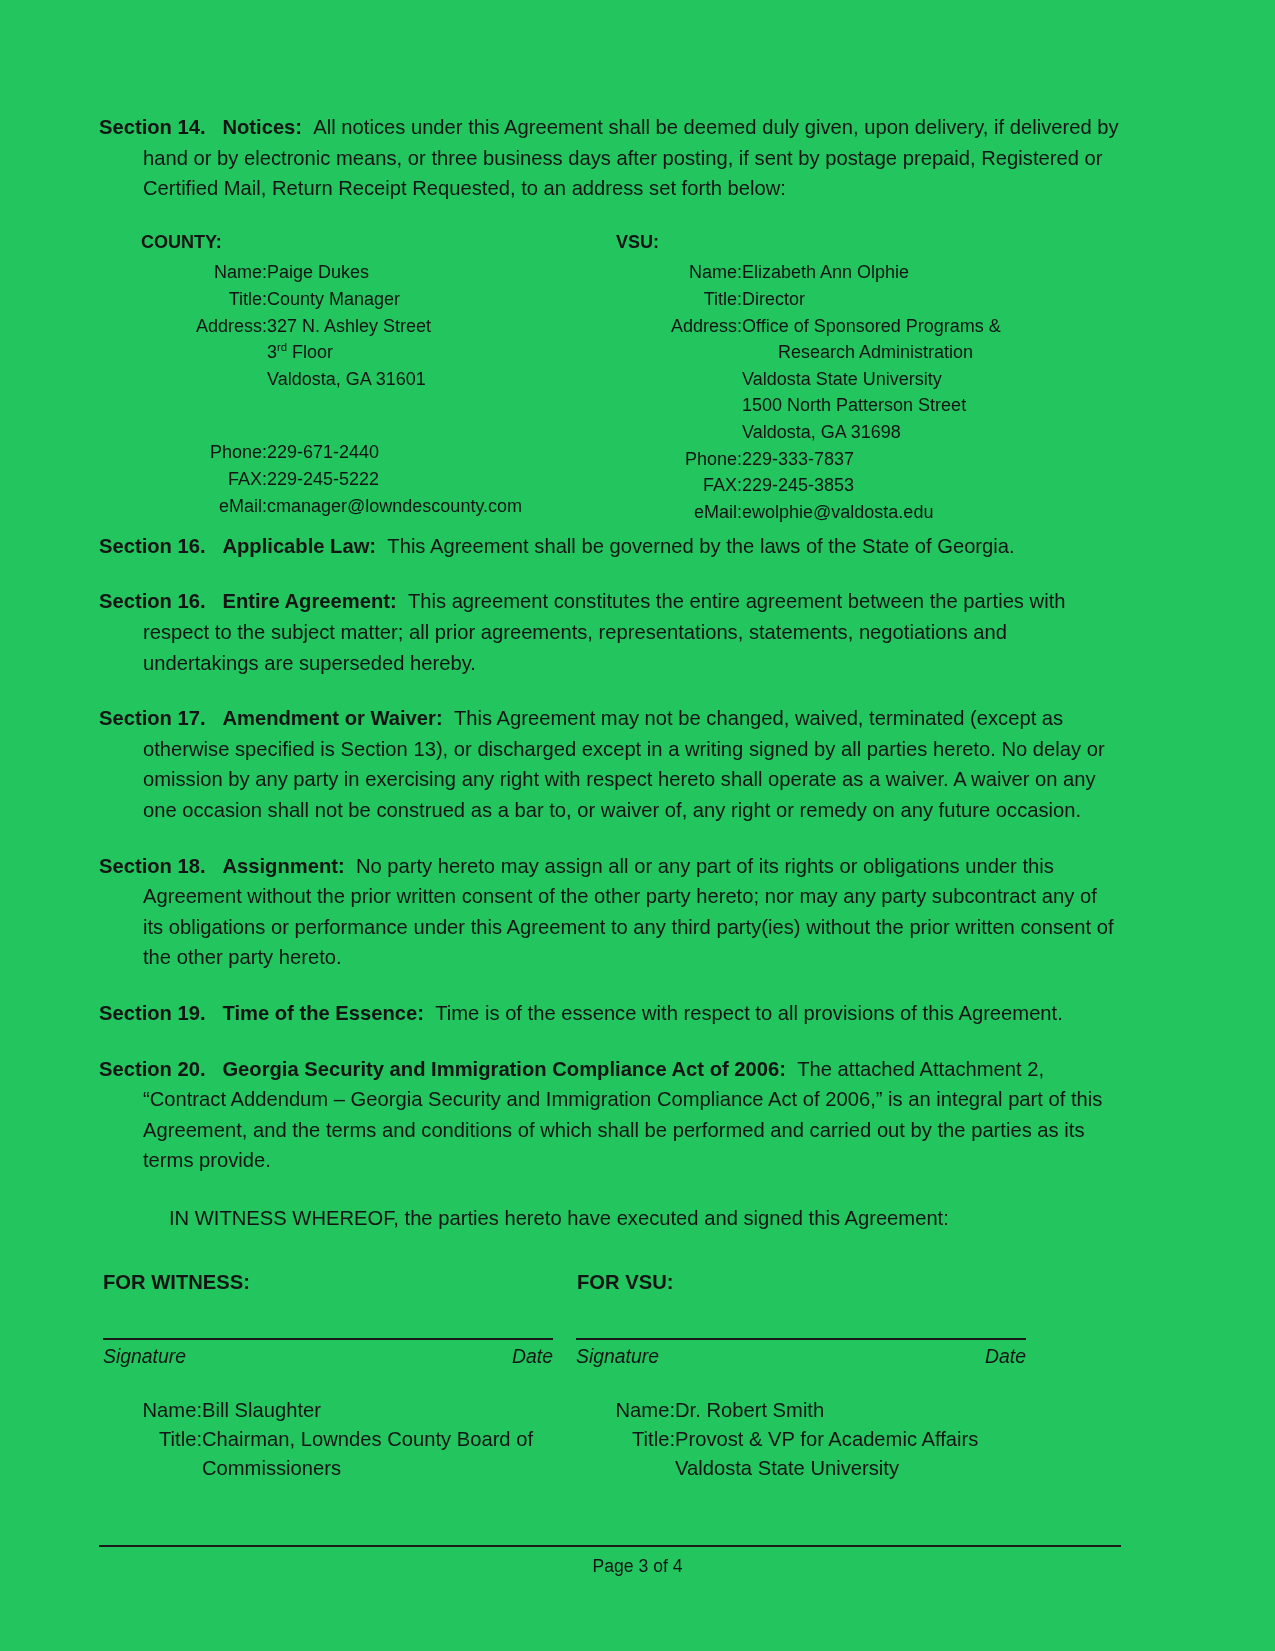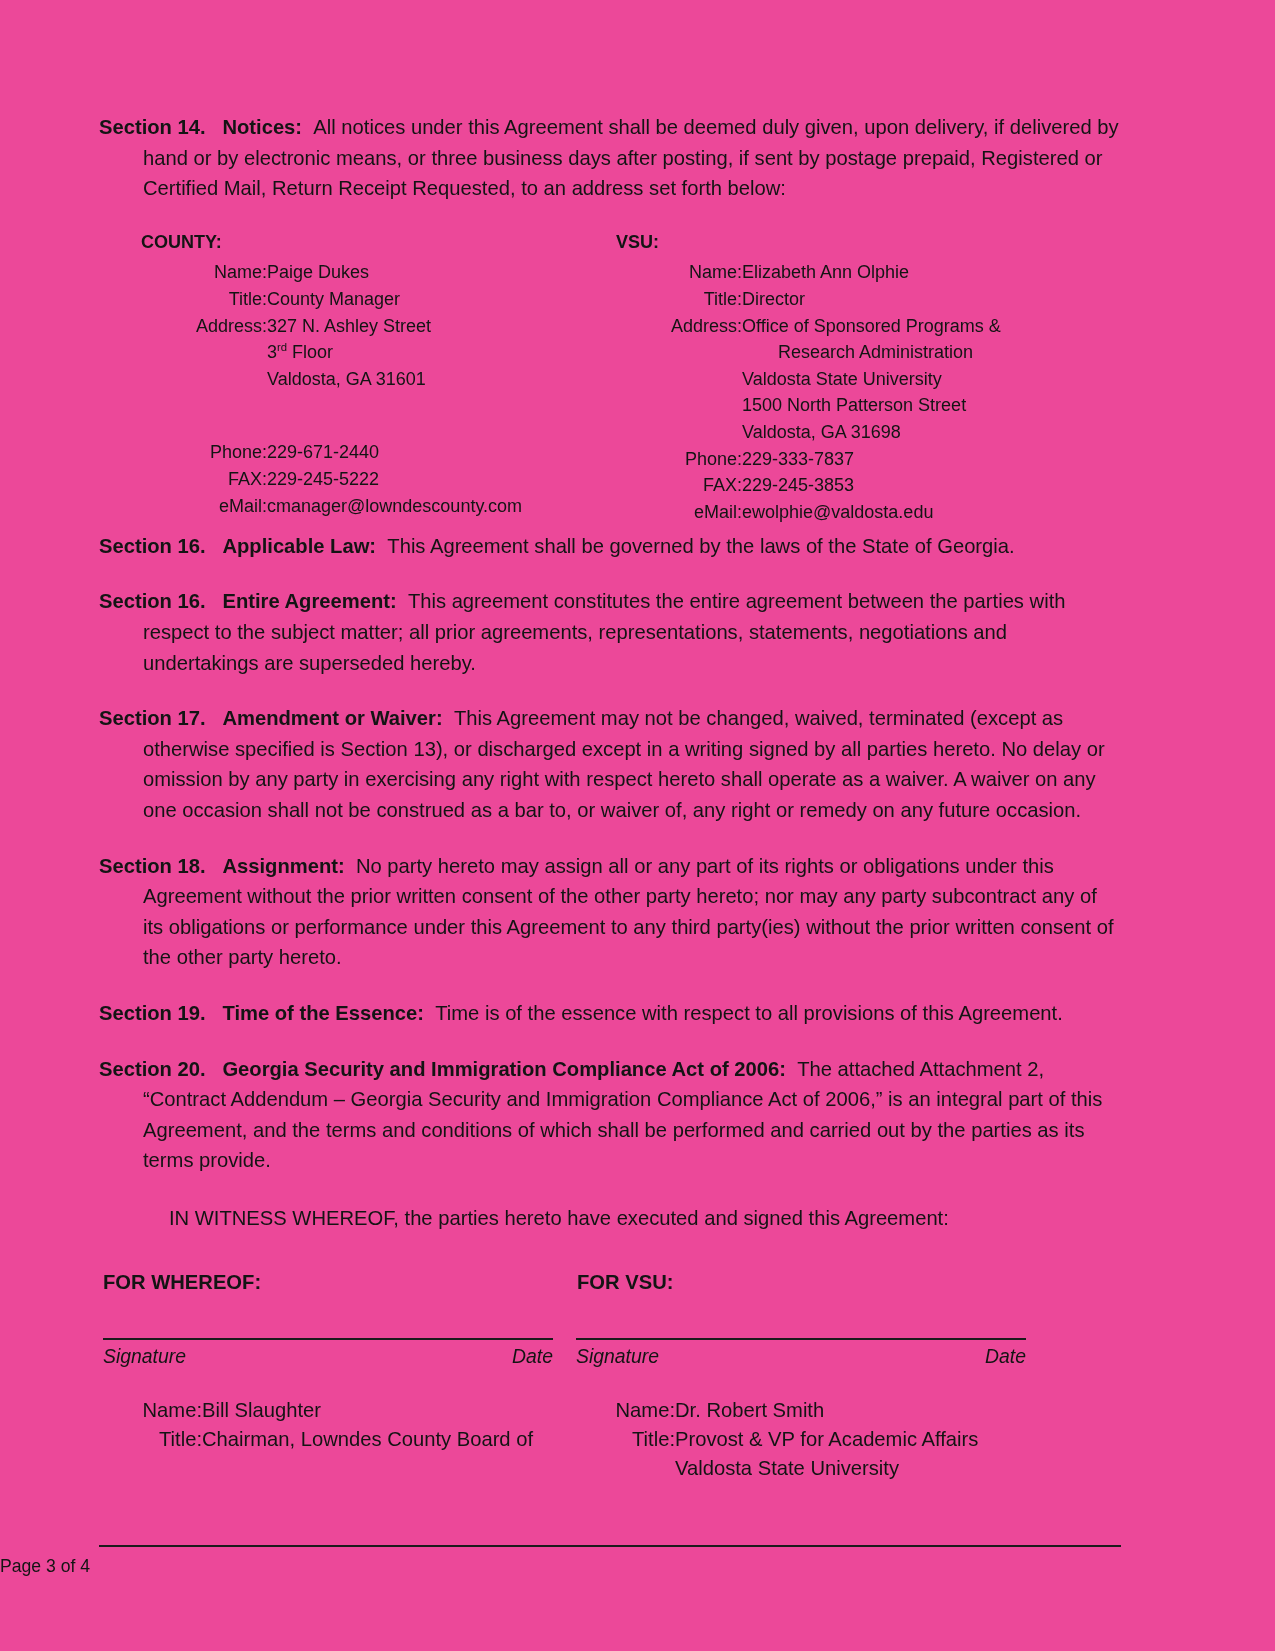--- a/index.html
+++ b/index.html
@@ -10,21 +10,21 @@
   }
   body {
     font-family: "Liberation Sans", sans-serif;
     color: #141414;
   }
   .page {
     position: relative;
     width: 1275px;
     height: 1651px;
     margin: 0 auto;
-    background: #ec4899;
+    background: #22c55e;
     box-sizing: border-box;
     overflow: hidden;
   }
   .content {
     position: absolute;
     left: 99px;
     top: 112px;
     width: 1022px;
   }
 
@@ -141,21 +141,21 @@
     left: 99px;
     top: 1545px;
     width: 1022px;
     border-top: 2px solid #1b1b1b;
   }
   .footer-text {
     position: absolute;
     left: 0;
     top: 1556px;
     width: 1275px;
-    text-align: left;
+    text-align: center;
     font-size: 17.6px;
   }
 </style>
 </head>
 <body>
 
 <div class="page">
   <div class="content">
 
     <p class="sec">
@@ -301,41 +301,42 @@
       <span class="lead">Section 20.</span>
       <span>&nbsp;&nbsp;</span><span class="lead">Georgia Security and Immigration Compliance Act of 2006:</span>
       <span>&nbsp;</span><span>The attached Attachment 2, “Contract Addendum – Georgia Security and Immigration Compliance Act of 2006,” is an integral part of this Agreement, and the terms and conditions of which shall be performed and carried out by the parties as its terms provide.</span>
     </p>
 
     <p class="witness">
       <b>IN WITNESS WHEREOF,</b><span> the parties hereto have executed and signed this Agreement:</span>
     </p>
 
     <div class="sig-heads">
-      <span class="h-county">FOR WHEREOF:</span>
+      <span class="h-county">FOR WITNESS:</span>
       <span class="h-vsu">FOR VSU:</span>
     </div>
 
     <div class="sig-rows">
 
       <div class="sig-col left">
         <div class="sig-rule"></div>
         <div class="sig-caption">
           <span>Signature</span>
           <span>Date</span>
         </div>
         <div class="sig-nt">
           <div class="row">
             <span class="lbl">Name:</span>
             <span class="val">Bill Slaughter</span>
           </div>
           <div class="row">
             <span class="lbl">Title:</span>
             <span class="val">Chairman, Lowndes County Board of</span>
           </div>
+          <div class="subline">Commissioners</div>
         </div>
       </div>
 
       <div class="sig-col right">
         <div class="sig-rule"></div>
         <div class="sig-caption">
           <span>Signature</span>
           <span>Date</span>
         </div>
         <div class="sig-nt">

